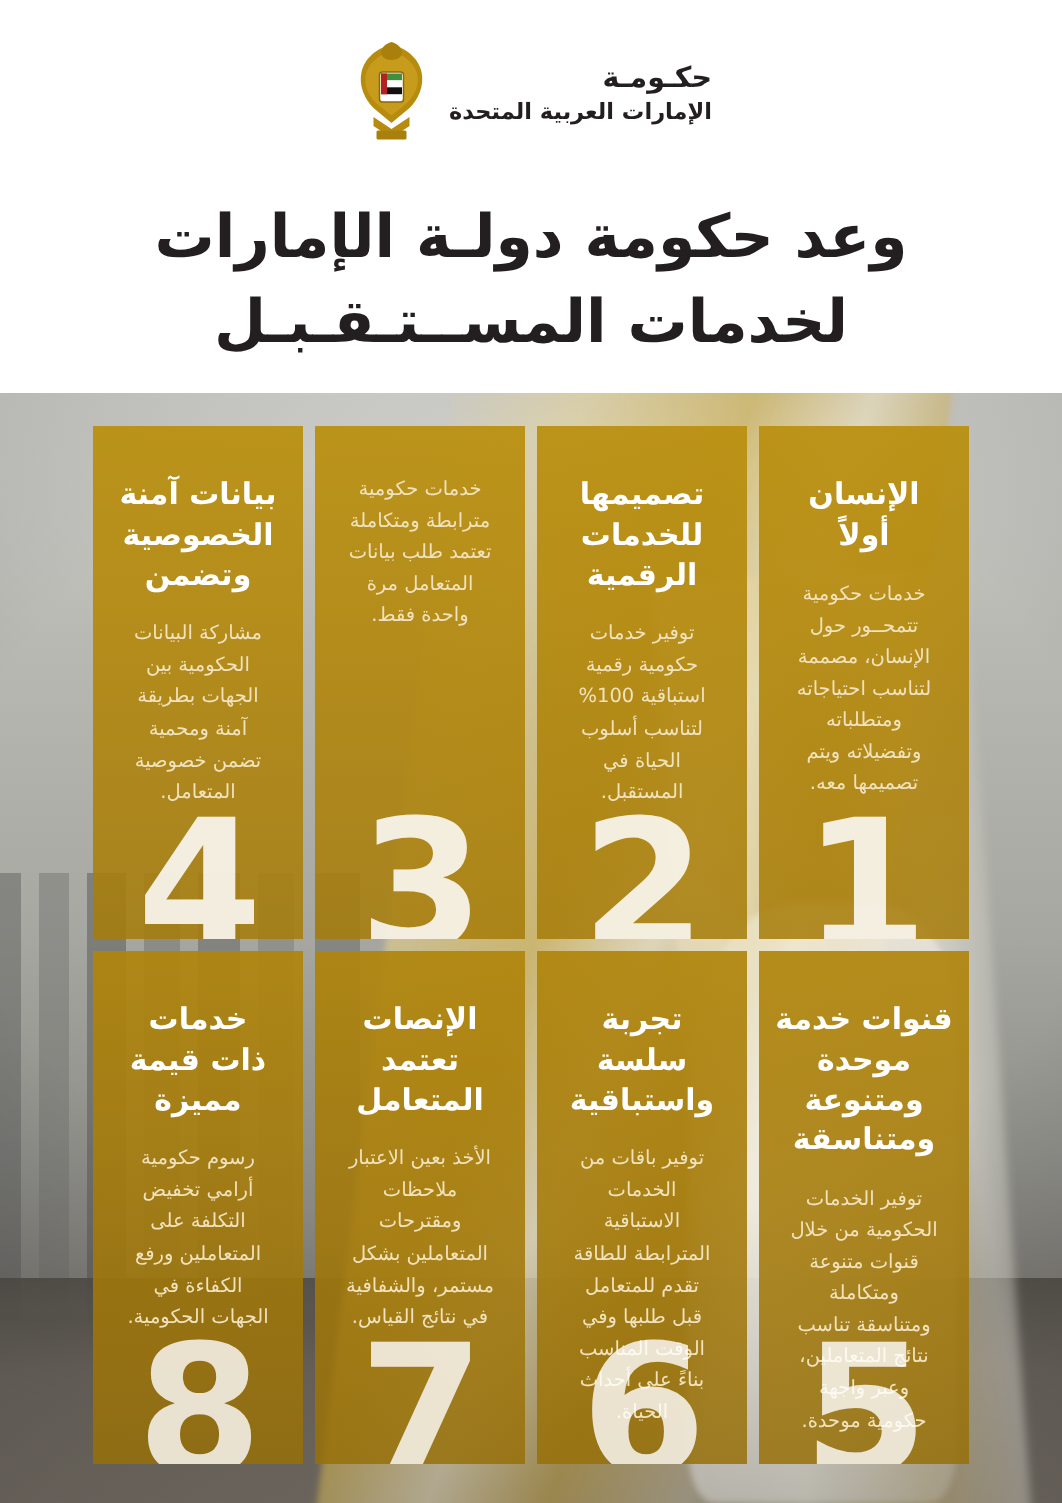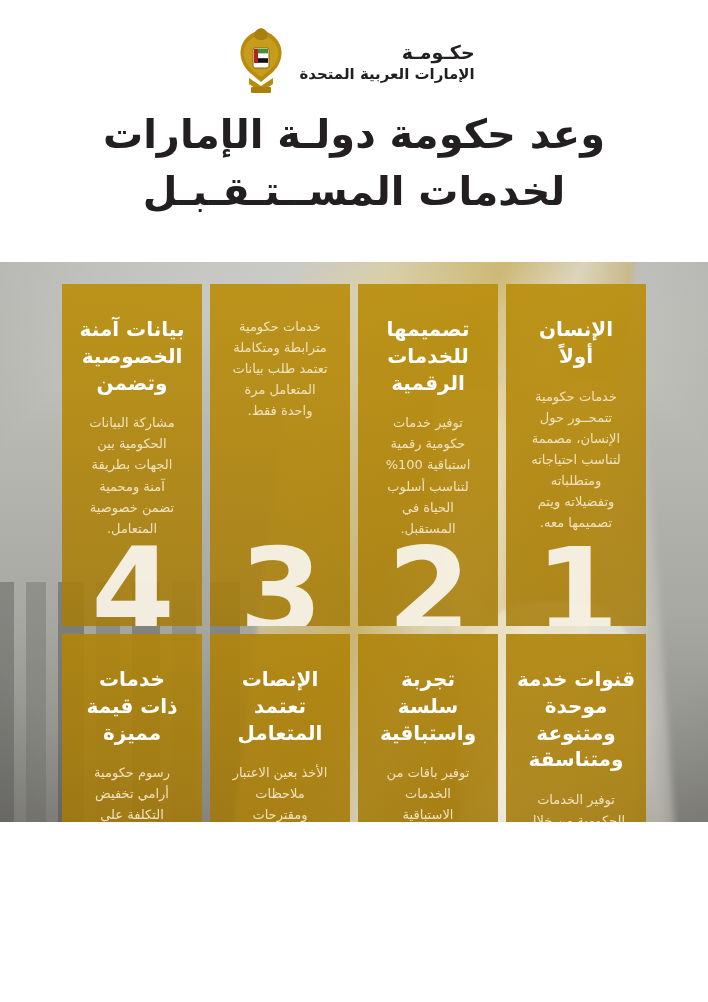--- a/index.html
+++ b/index.html
@@ -4,21 +4,21 @@
 <style>
   * { box-sizing: border-box; margin: 0; padding: 0; }
   html, body {
     width: 708px; height: 1002px;
     background: #ffffff;
     font-family: "DejaVu Sans", "Liberation Sans", sans-serif;
     overflow: hidden;
   }
   .page {
     position: relative;
-    width: 708px; height: 822px;
+    width: 708px; height: 1002px;
     background: #a3a3a3;
     overflow: hidden;
   }
 
   
   .header {
     position: absolute;
     top: 0; left: 0; right: 0;
     height: 262px;
     background: #ffffff;
@@ -47,21 +47,21 @@
     font-weight: bold;
     color: #231f20;
   }
   .emblem {
     width: 56px; height: 72px;
     position: relative;
   }
   .emblem svg { display: block; }
 
   .main-title {
-    margin-top: 8px;
+    margin-top: 32px;
     text-align: center;
     direction: rtl;
     color: #231f20;
     font-weight: bold;
     font-size: 40px;
     line-height: 1.42;
     letter-spacing: 0.5px;
     padding: 0 42px;
   }
   .main-title .ln { display: block; white-space: nowrap; }

